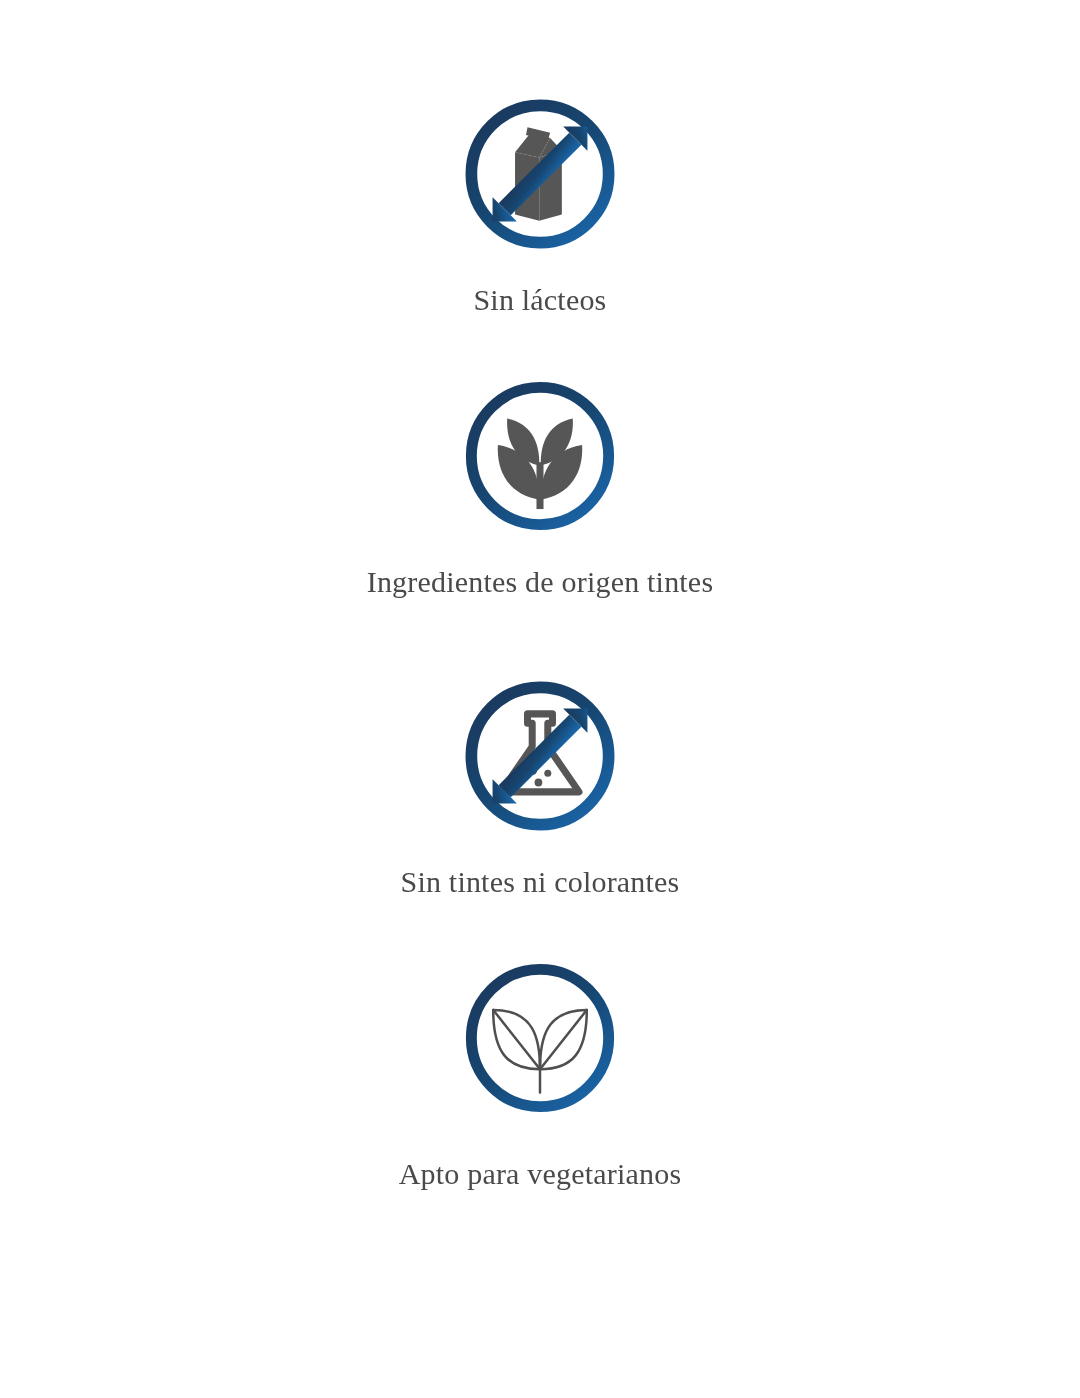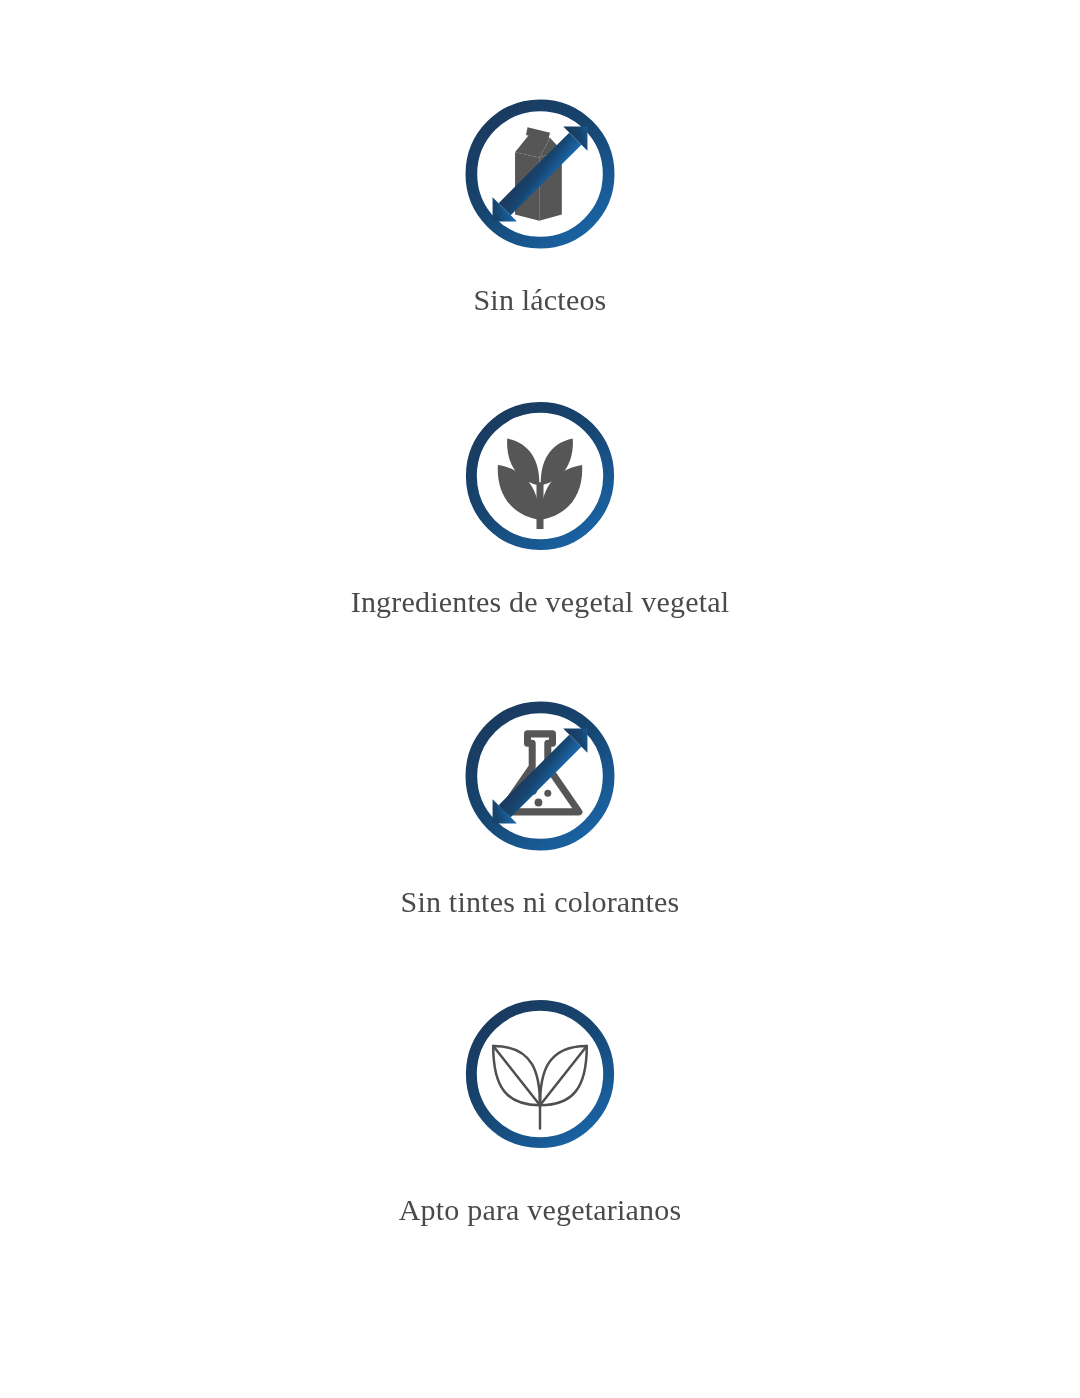--- a/index.html
+++ b/index.html
@@ -42,23 +42,23 @@
     margin-top: 30px;
     font-size: 30px;
     line-height: 1.2;
     color: #4a4a4a;
     letter-spacing: 0.2px;
     text-align: center;
     font-family: "Liberation Serif", "DejaVu Serif", serif;
   }
 
   
-  .badge.row-1 { margin-bottom: 80px; }
+  .badge.row-1 { margin-bottom: 60px; }
   .badge.row-2 { margin-bottom: 78px; }
-  .badge.row-3 { margin-bottom: 76px; }
+  .badge.row-3 { margin-bottom: 60px; }
   .badge.row-4 .badge-label { margin-top: 40px; }
 </style>
 </head>
 <body>
 
 <div class="badge-list">
 
   <div class="badge row-1">
     <svg class="badge-icon" viewBox="0 0 200 200">
       <defs>
@@ -118,21 +118,21 @@
 
         <path d="M99 112 C70 106 56 82 58 52 C88 58 100 82 99 112 Z"></path>
 
         <path d="M101 112 C130 106 144 82 142 52 C112 58 100 82 101 112 Z"></path>
 
         <path d="M99 156 C62 150 44 122 46 86 C84 92 100 120 99 156 Z"></path>
 
         <path d="M101 156 C138 150 156 122 154 86 C116 92 100 120 101 156 Z"></path>
       </g>
     </svg>
-    <div class="badge-label">Ingredientes de vegetal vegetal</div>
+    <div class="badge-label">Ingredientes de origen tintes</div>
   </div>
 
   <div class="badge row-3">
     <svg class="badge-icon" viewBox="0 0 200 200">
       <defs>
         <linearGradient id="ringGrad3" x1="0.12" y1="0.06" x2="0.86" y2="0.96">
           <stop offset="0%" stop-color="#1b3a5f"></stop>
           <stop offset="45%" stop-color="#16456f"></stop>
           <stop offset="100%" stop-color="#1a64a6"></stop>
         </linearGradient>

